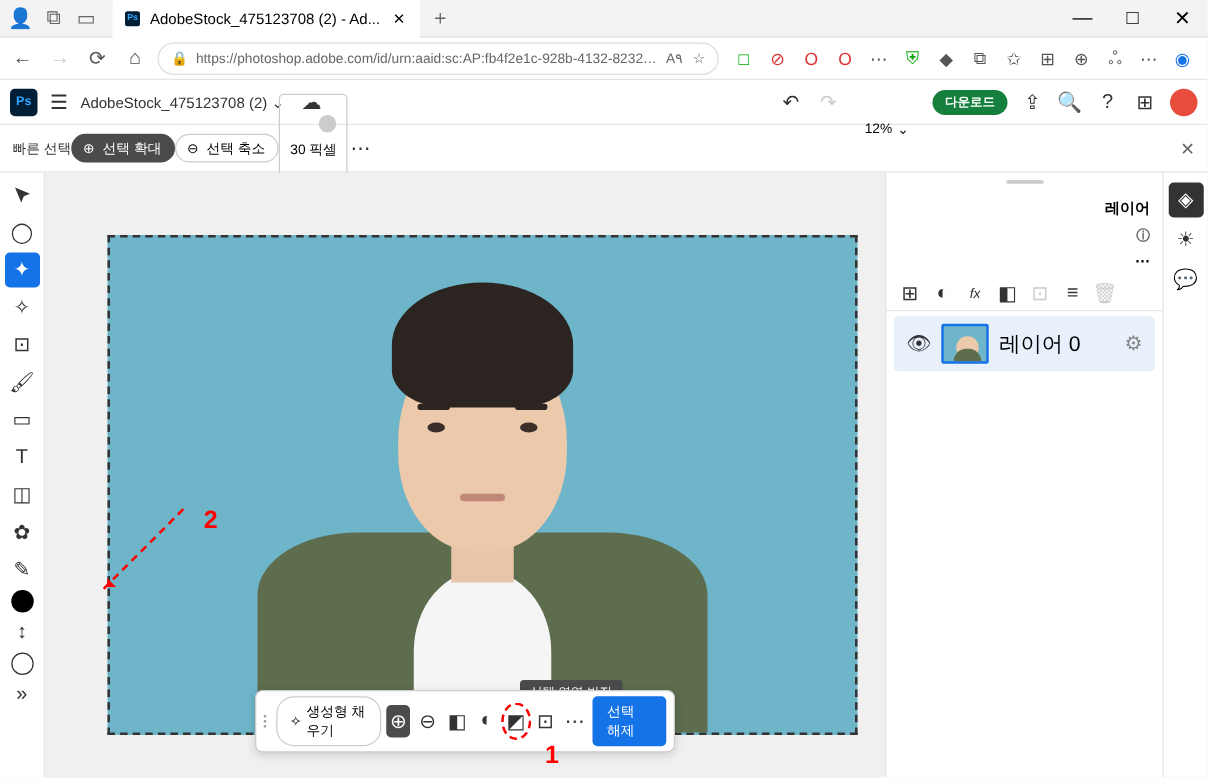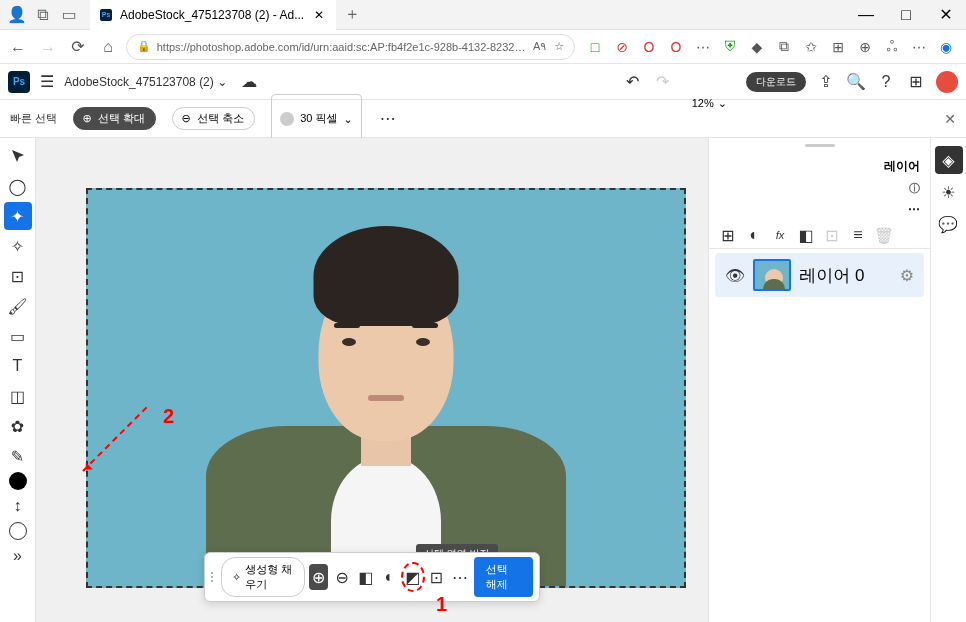--- a/index.html
+++ b/index.html
@@ -27,31 +27,31 @@
     
     
     .app-header { height: 36px; display: flex; align-items: center; padding: 0 8px; border-bottom: 1px solid #e5e5e5; gap: 10px; }
     .ps-logo { width: 22px; height: 22px; background: #001e36; border-radius: 4px; display: flex; align-items: center; justify-content: center; color: #31a8ff; font-size: 10px; font-weight: bold; }
     .menu-icon { cursor: pointer; color: #333; }
     .file-name { font-size: 12px; color: #333; }
     .cloud-icon { color: #333; margin-left: 4px; }
     .header-right { margin-left: auto; display: flex; align-items: center; gap: 10px; }
     .zoom-btn { font-size: 11px; padding: 2px 8px; border: 1px solid transparent; cursor: pointer; display: flex; align-items: center; gap: 4px; margin-top: 43px; }
     .desktop-btn { font-size: 10px; padding: 3px 8px; border: 1px solid #ccc; border-radius: 12px; cursor: pointer; }
-    .download-btn { font-size: 10px; padding: 3px 10px; background: #404040; color: #fff; border-radius: 12px; cursor: pointer; font-weight: normal; }
+    .download-btn { font-size: 10px; padding: 3px 10px; background: #15803d; color: #fff; border-radius: 12px; cursor: pointer; font-weight: bold; }
     .header-icon { width: 20px; height: 20px; display: flex; align-items: center; justify-content: center; cursor: pointer; color: #333; }
     .avatar { width: 22px; height: 22px; border-radius: 50%; background: #e74c3c; }
     
     
-    .options-bar { height: 38px; border-bottom: 1px solid #e5e5e5; display: flex; align-items: center; padding: 0 10px; gap: 16px; position: relative; }
+    .options-bar { height: 38px; border-bottom: 1px solid #e5e5e5; display: flex; align-items: center; padding: 0 10px; gap: 0; position: relative; }
     .opt-label { font-size: 11px; color: #333; }
     .opt-pill { display: flex; align-items: center; gap: 4px; padding: 3px 10px 3px 6px; border: 1px solid #ccc; border-radius: 12px; font-size: 11px; cursor: pointer; }
     .opt-pill.dark { background: #4b4b4b; color: #fff; border-color: #4b4b4b; }
     .opt-pill-icon { width: 14px; height: 14px; display: flex; align-items: center; justify-content: center; }
-    .brush-sel { display: flex; align-items: flex-end; gap: 6px; padding: 16px 8px; border: 1px solid #ccc; border-radius: 4px; font-size: 11px; cursor: pointer; }
+    .brush-sel { display: flex; align-items: flex-end; gap: 6px; padding: 16px 8px; border: 1px solid #ccc; border-radius: 4px; font-size: 11px; cursor: pointer; flex-direction: column; }
     .brush-dot { width: 14px; height: 14px; border-radius: 50%; background: #ccc; }
     .opt-close { position: absolute; right: 10px; cursor: pointer; color: #666; font-size: 14px; }
     
     
     .main-layout { display: flex; height: calc(100% - 138px); }
     
     
     .toolbar { width: 36px; background: #fff; border-right: 1px solid #e5e5e5; display: flex; flex-direction: column; align-items: center; padding-top: 4px; gap: 2px; }
     .tool { width: 28px; height: 28px; display: flex; align-items: center; justify-content: center; cursor: pointer; border-radius: 4px; color: #333; }
     .tool.active { background: #1473e6; color: #fff; }

